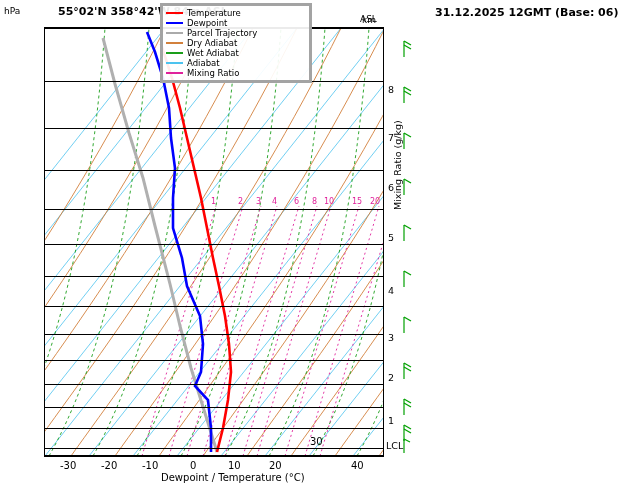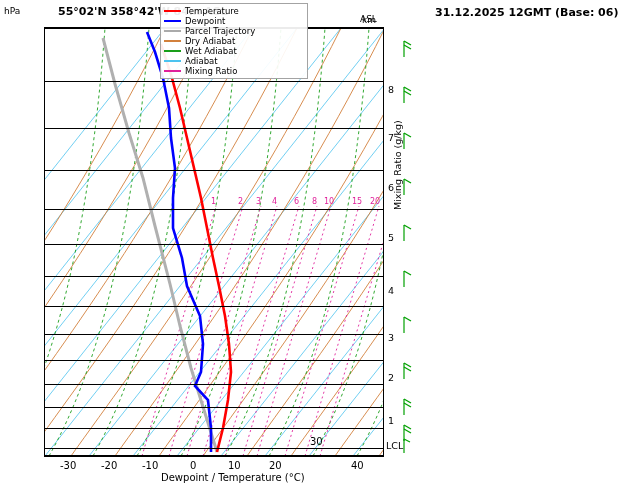--- a/index.html
+++ b/index.html
@@ -14,21 +14,21 @@
   #skewt-panel{left:0;top:0;width:410px;height:486px;}
   #plot-frame{left:44px;top:27px;width:340px;height:430px;border:1px solid #000;box-sizing:border-box;overflow:hidden;background:#fff;}
   #plot-inner{position:absolute;left:0;top:0;width:338px;height:428px;}
   .pline{position:absolute;left:0;width:338px;height:0;border-top:1px solid #000;}
   .xtick{position:absolute;font-size:10px;color:#000;}
   .axis-title{font-size:10px;color:#000;margin-left:46px;}
 
   .hdr{font-size:11px;font-weight:bold;color:#000;}
 
   
-  #legend{position:absolute;left:160px;top:3px;width:140px;background:rgba(255,255,255,0.92);border:1px solid #a3a3a3;padding:2px 3px;}
+  #legend{position:absolute;left:160px;top:3px;width:140px;background:rgba(255,255,255,0.92);border:3px solid #a3a3a3;padding:2px 3px;}
   #legend .row{display:flex;align-items:center;height:10px;}
   #legend .sw{width:17px;height:0;border-top:2px solid #000;margin-right:4px;}
   #legend .lb{font-size:8.5px;color:#000;line-height:10px;}
 
   
   #km-col{left:386px;top:27px;width:24px;height:430px;}
   .kmlab{position:absolute;font-size:9.5px;color:#000;}
 
   
   #barbs{position:absolute;left:396px;top:27px;width:16px;height:430px;}

